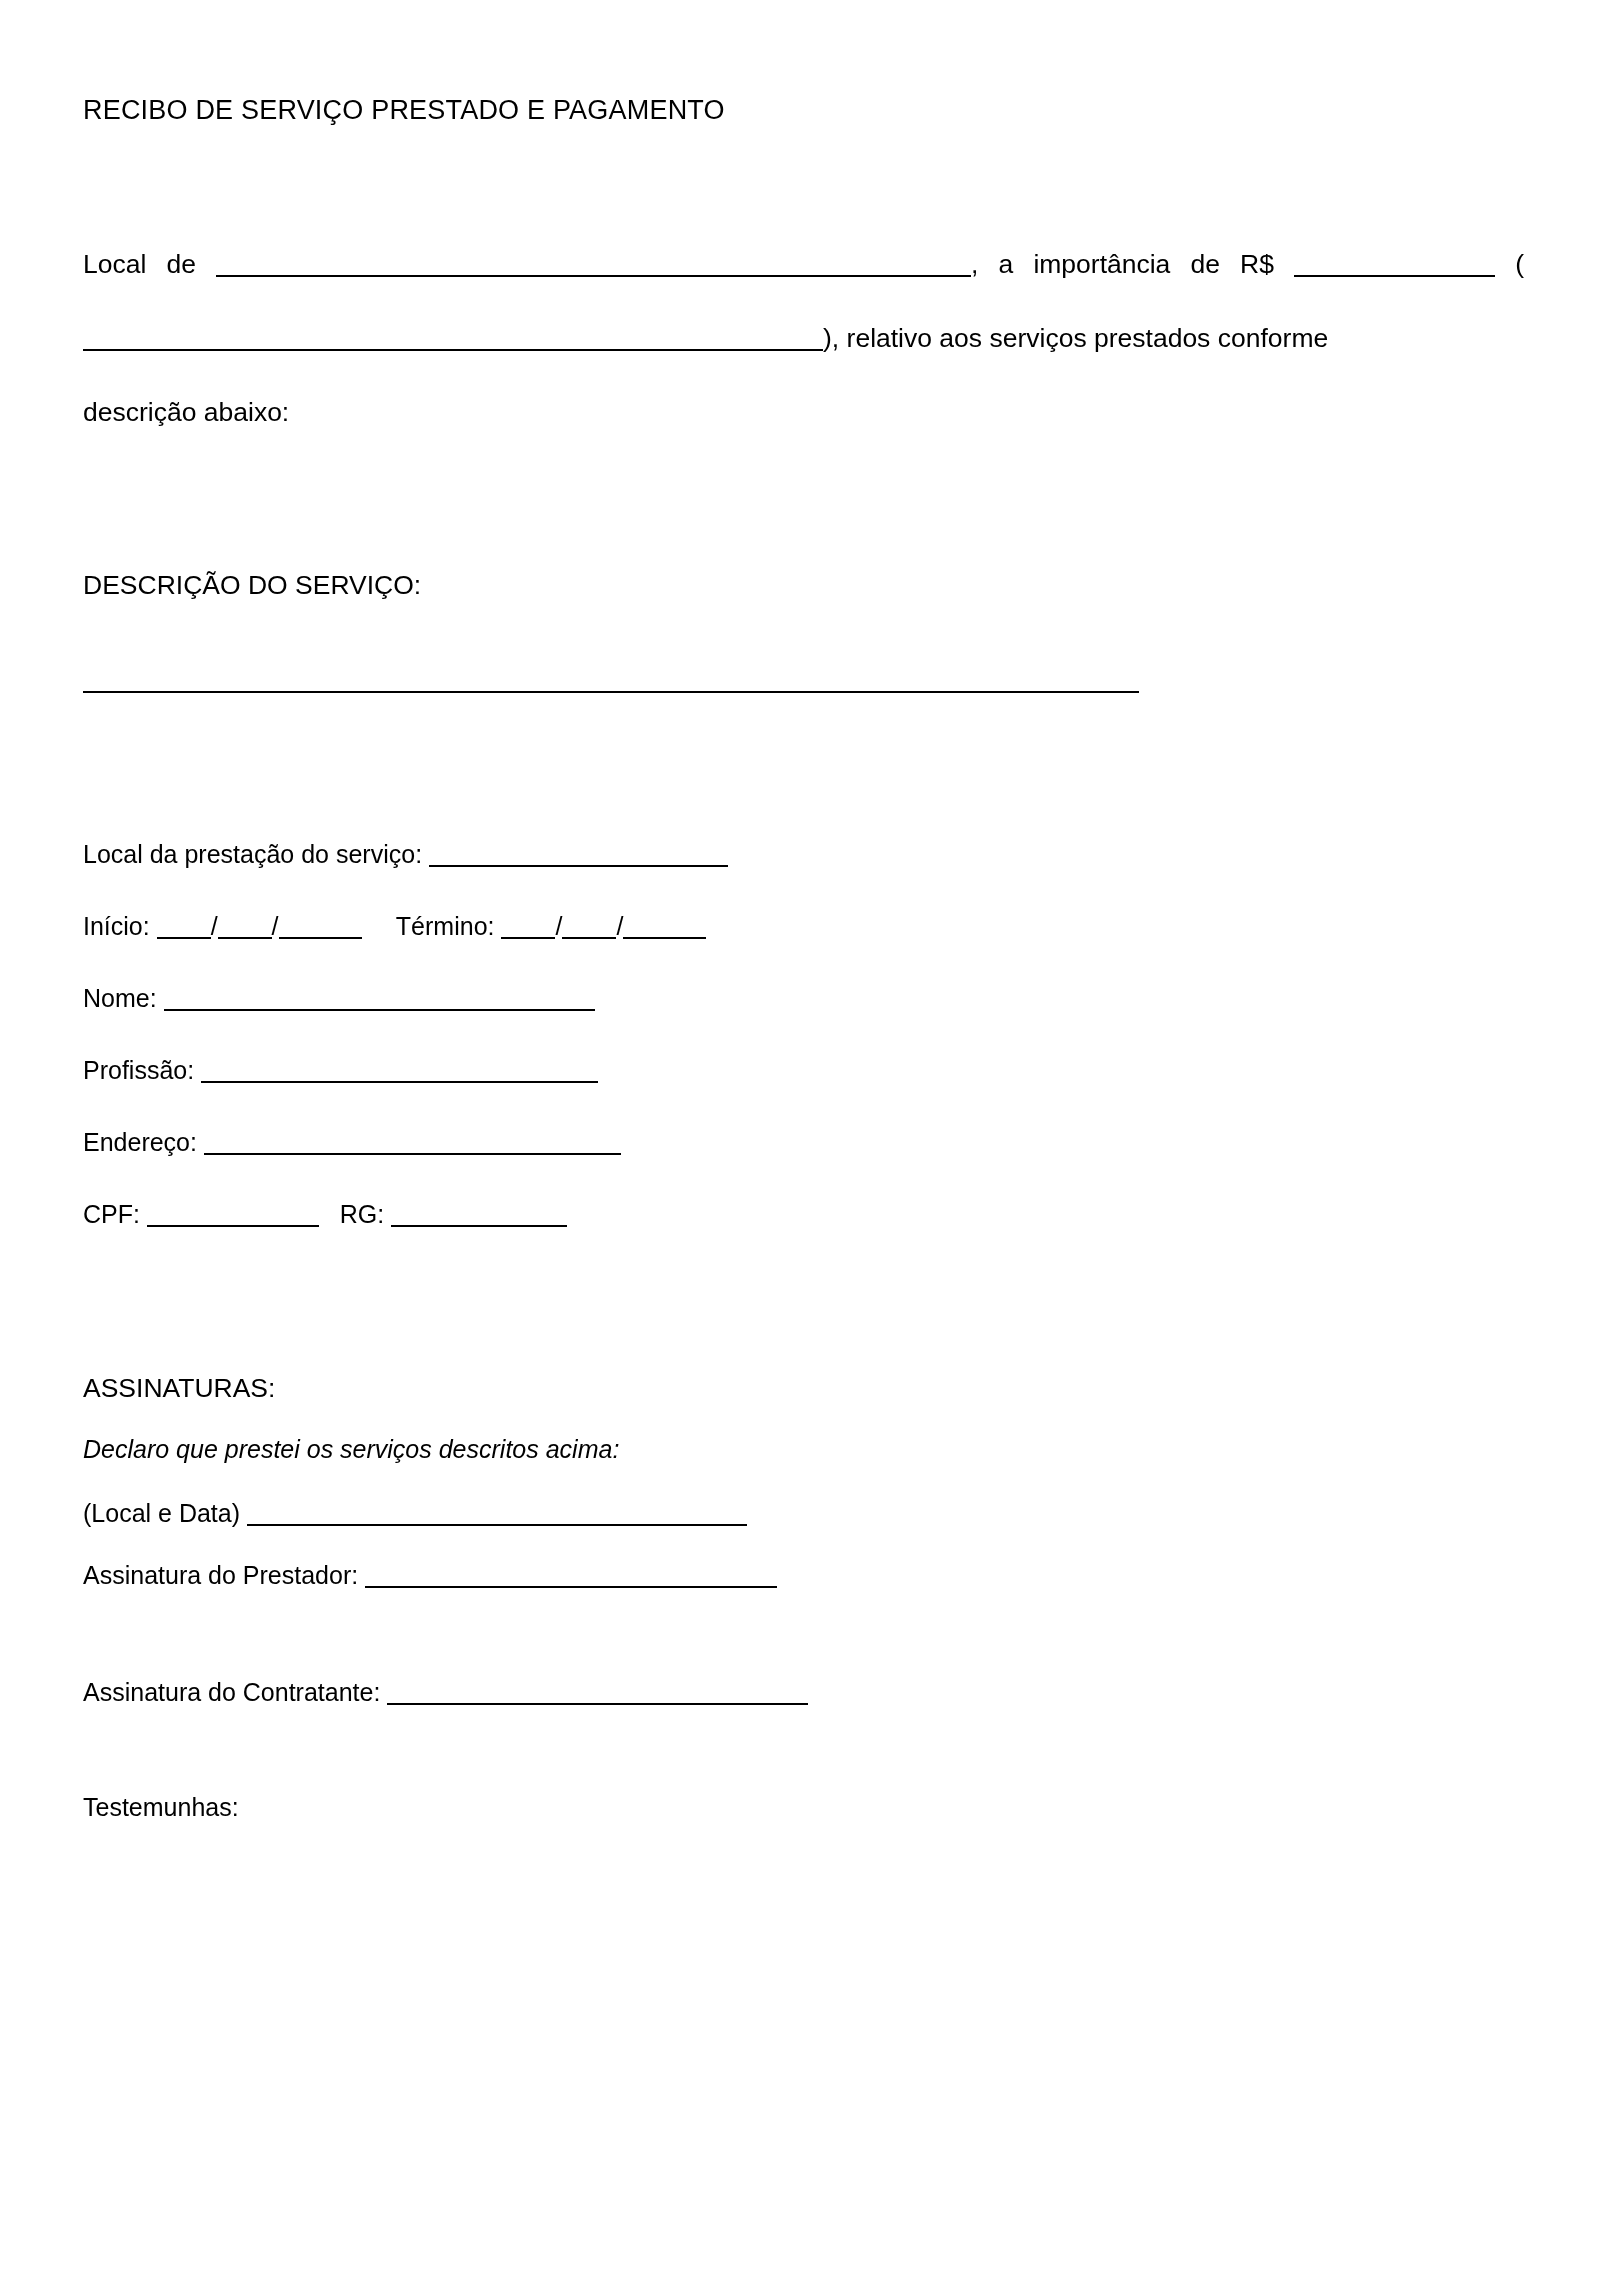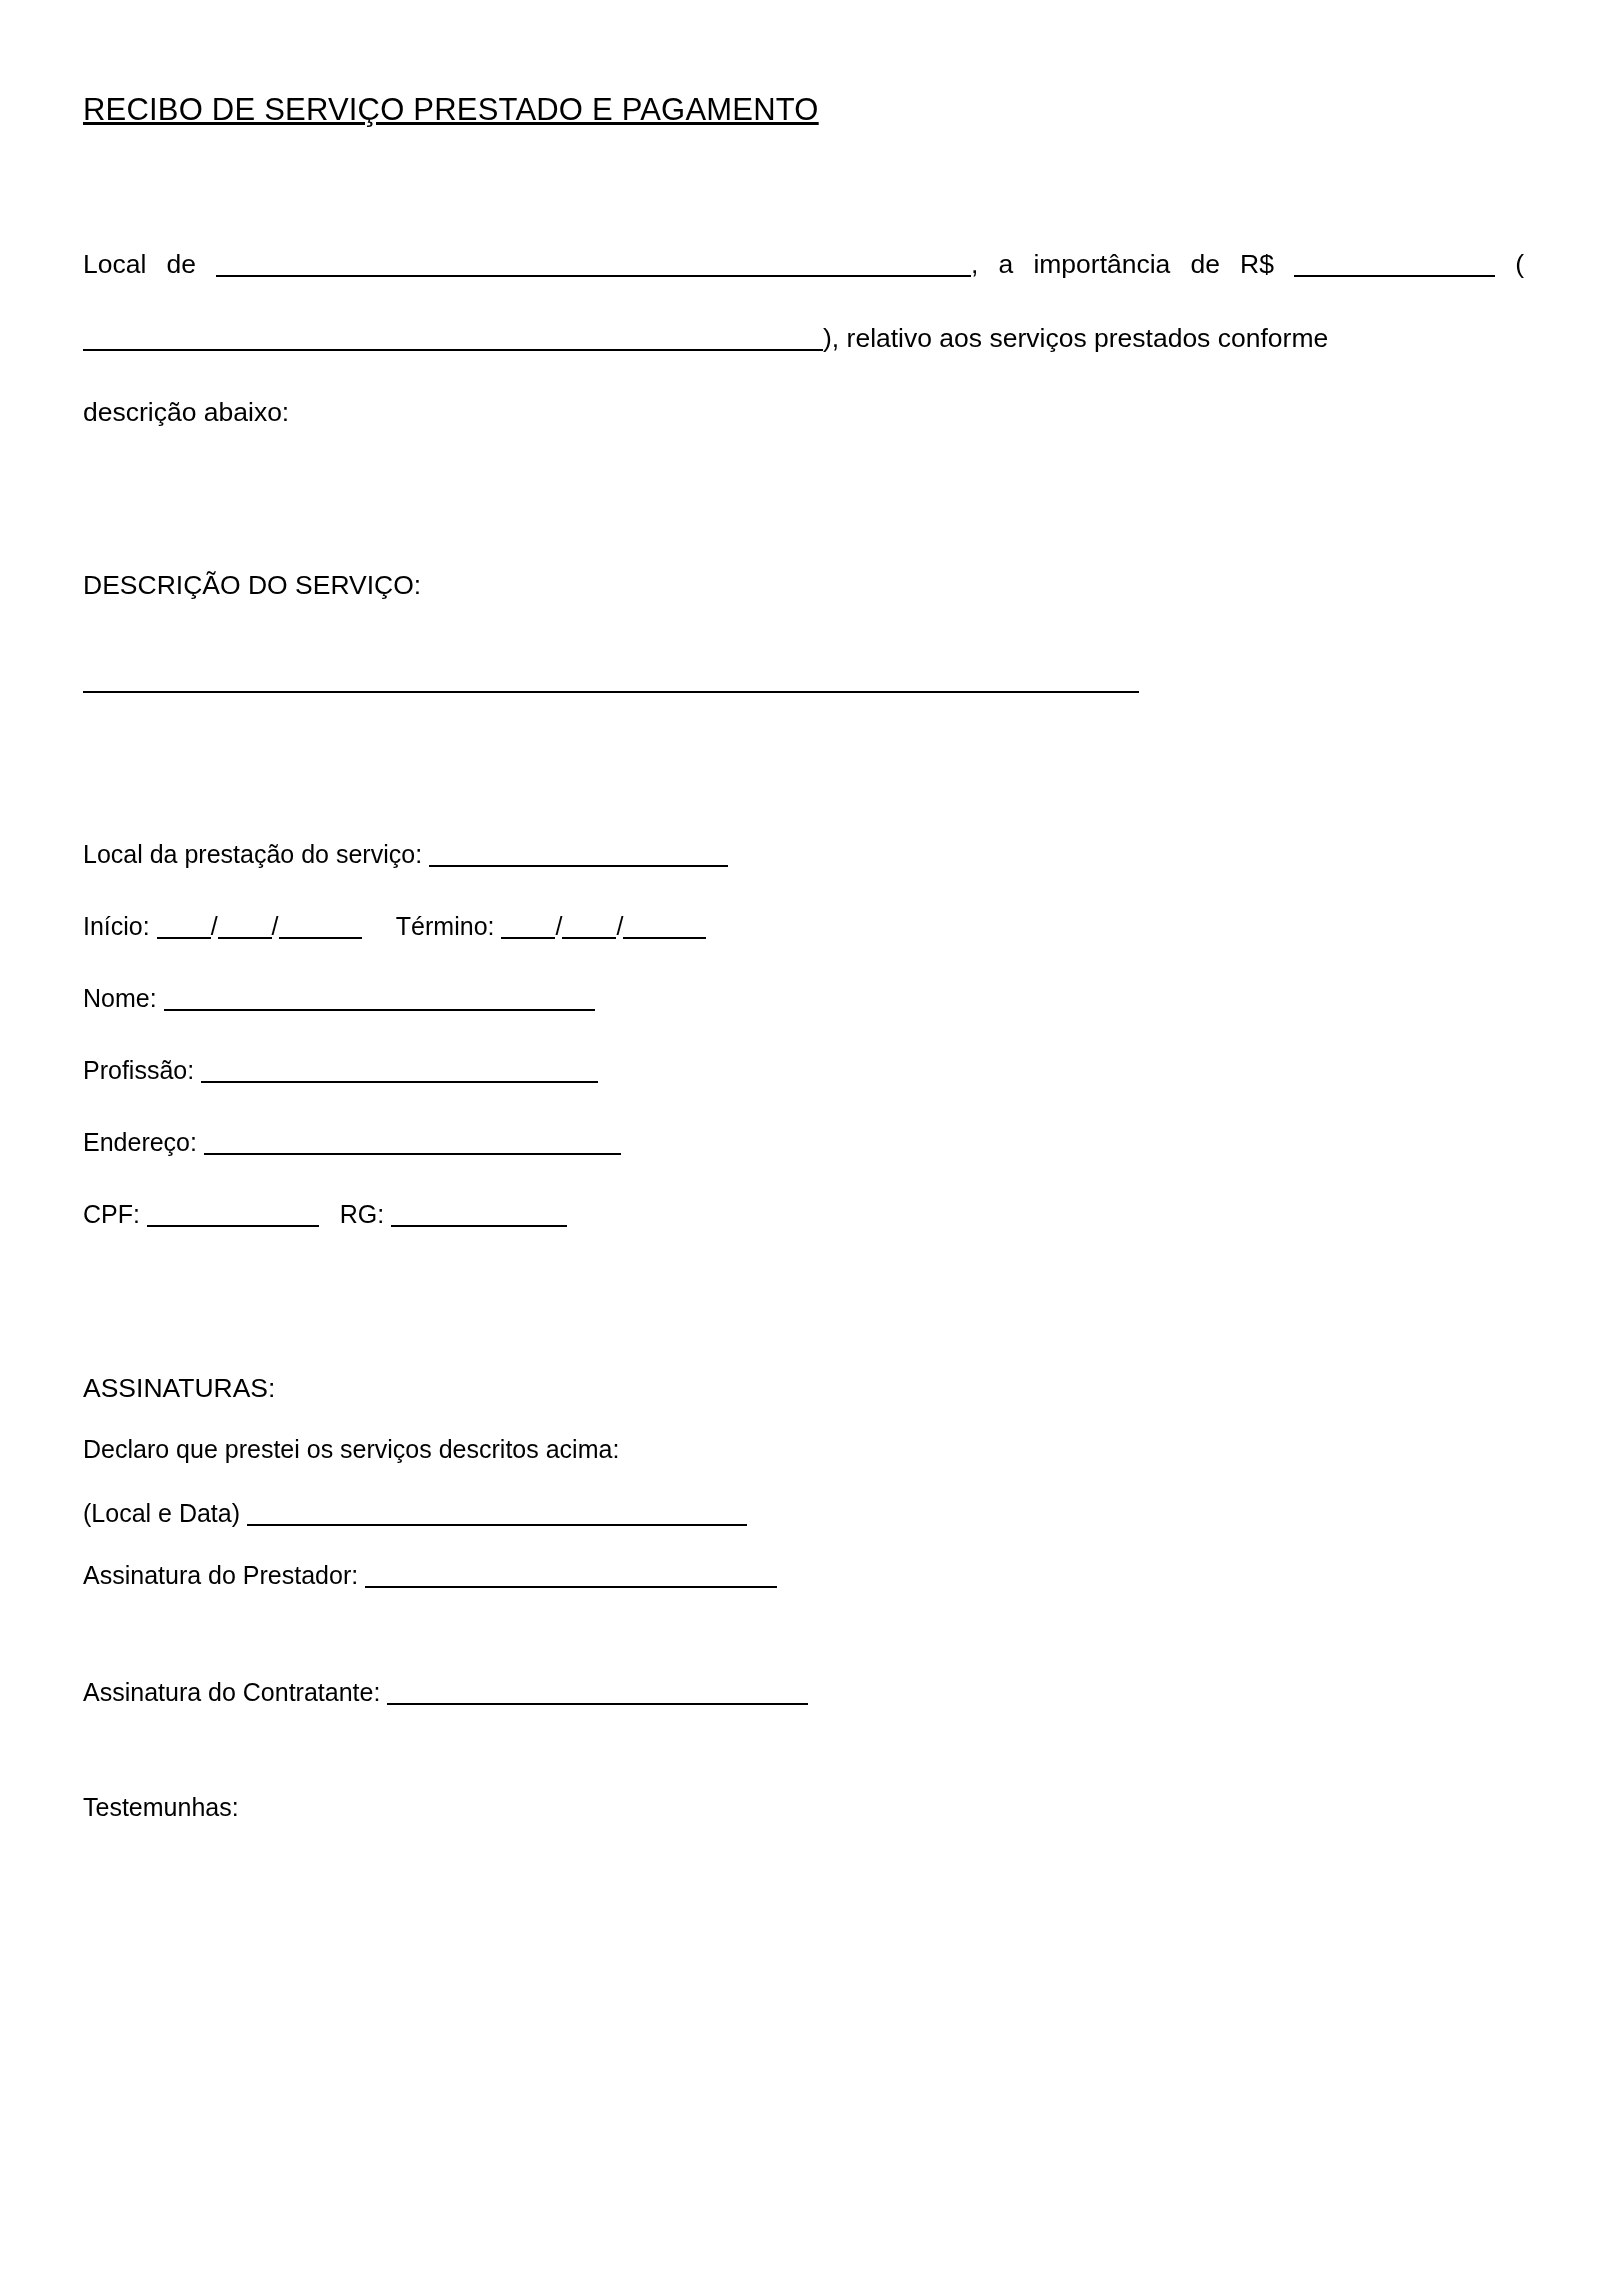--- a/index.html
+++ b/index.html
@@ -24,26 +24,25 @@
     padding: 0;
   }
   .content {
     position: absolute;
     left: 83px;
     top: 0;
     width: 1441px;
   }
 
   .doc-title {
-    font-size: 31px;
+    font-size: 27px;
     line-height: 32px;
     letter-spacing: 0.2px;
     margin-top: 94px;
     white-space: pre;
-    text-decoration: underline;
   }
 
   .para {
     font-size: 26.5px;
     line-height: 74px;
     text-align: justify;
     text-justify: inter-word;
     margin: 0;
   }
   .para.first-para {
@@ -93,21 +92,21 @@
 
   
   .gap-desc-head { margin-top: 120px; }
   .gap-desc-rule { margin-top: 63px; }
   .gap-local { margin-top: 142px; }
   .gap-datas { margin-top: 40px; }
   .gap-ident { margin-top: 142px; }
   .gap-nome { margin-top: 40px; }
   .gap-field { margin-top: 40px; }
   .gap-assin { margin-top: 142px; }
-  .gap-declaro { margin-top: 29px; }
+  .gap-declaro { margin-top: 29px; font-style: italic; }
   .gap-localdata { margin-top: 32px; }
   .gap-sig1 { margin-top: 30px; }
   .gap-sig2 { margin-top: 85px; }
   .gap-test { margin-top: 83px; }
 </style>
 </head>
 <body>
 
 <div class="page">
   <div class="content">

